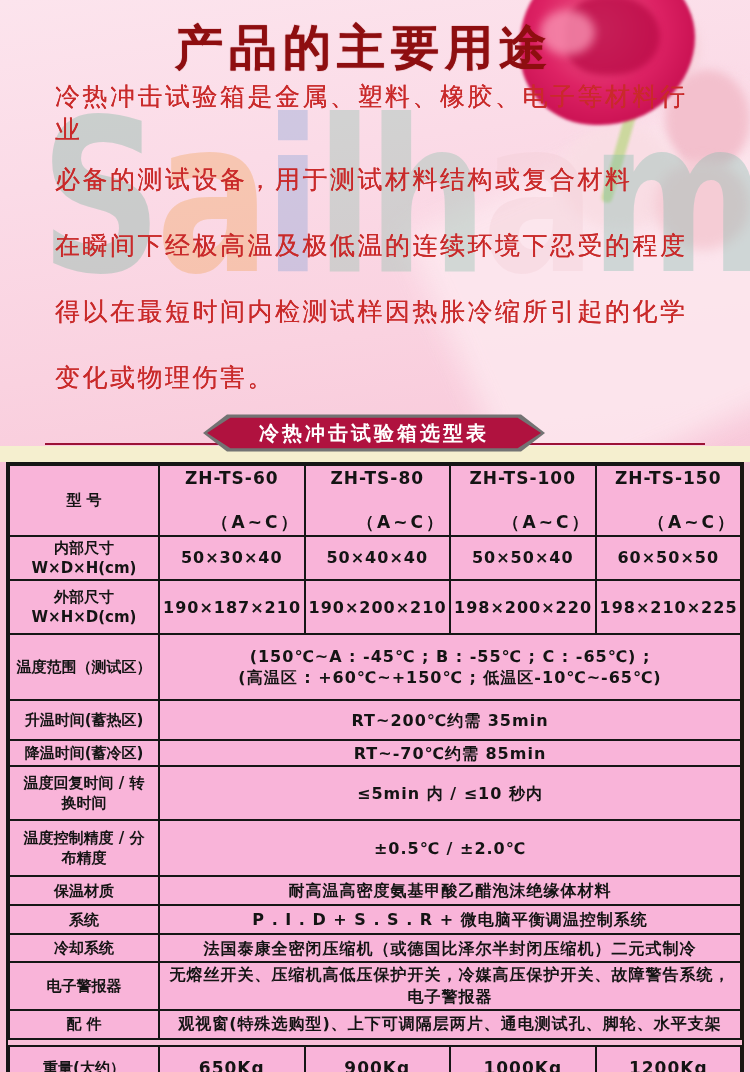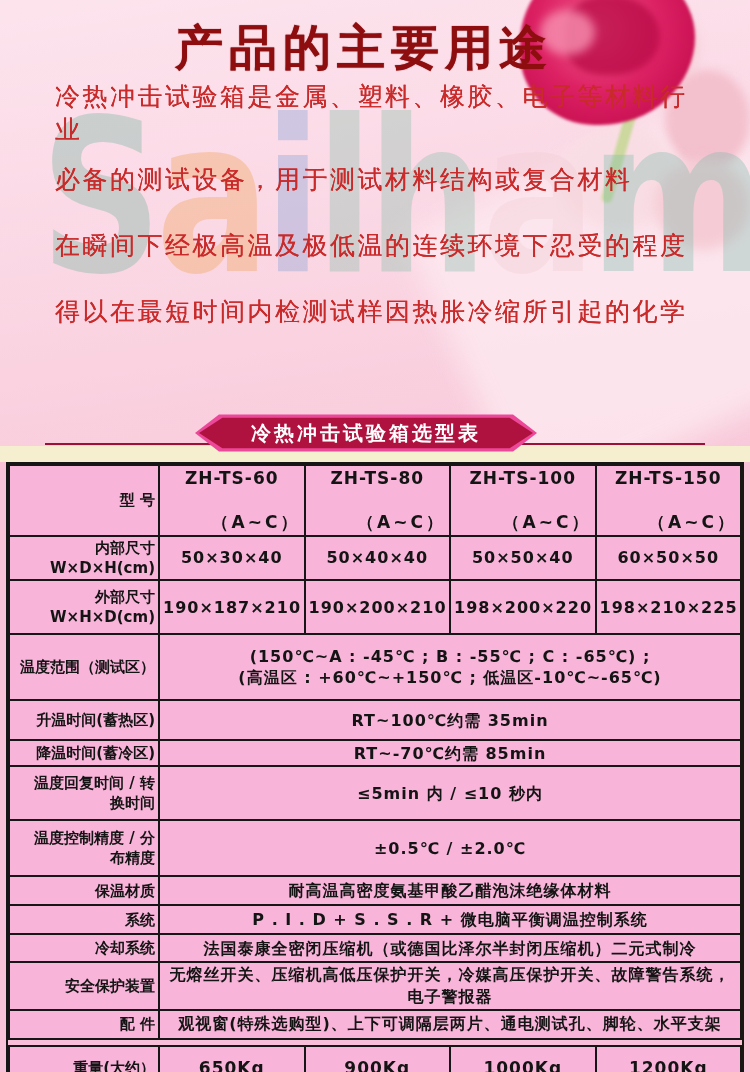--- a/index.html
+++ b/index.html
@@ -60,22 +60,22 @@
   .intro-line {
     height:66px; display:flex; align-items:center;
     font-size:25px; color:#c92a2a; letter-spacing:2.5px; font-weight:500;
     text-shadow:0 0 .5px #c92a2a;
   }
 
   
   .rule-line { position:absolute; left:45px; top:443px; width:660px; height:2px; background:#9c1236; }
   .cream-band { position:absolute; left:0; top:446px; width:750px; height:16px; background:#f5efcf; }
   .banner {
-    position:absolute; left:195px; top:413px; width:342px; height:40px;
-    background:#ec4899;
+    position:absolute; left:203px; top:413px; width:342px; height:40px;
+    background:#737373;
     clip-path:polygon(0 50%, 7% 4%, 93% 4%, 100% 50%, 93% 96%, 7% 96%);
   }
   .banner-inner {
     position:absolute; inset:4px; background:#b0123f;
     clip-path:polygon(0 50%, 7% 2%, 93% 2%, 100% 50%, 93% 98%, 7% 98%);
     display:flex; align-items:center; justify-content:center;
   }
   .banner-label { color:#ffffff; font-size:20px; font-weight:bold; letter-spacing:3px; }
 
   
@@ -84,21 +84,21 @@
     border:2px solid #161616; background:#f9b4d9;
   }
   table { width:100%; border-collapse:collapse; table-layout:fixed; }
   td {
     border:2px solid #161616; background:#f9b4d9;
     text-align:center; vertical-align:middle;
     color:#141414; font-weight:bold; line-height:1.35;
     padding:1px 3px; overflow:hidden;
   }
   col.c-label { width:150px; }
-  td.lbl  { font-size:15px;text-align:right; }
+  td.lbl  { font-size:15px; }
   td.mod  { font-size:17px; letter-spacing:1px; }
   td.mod .sub { letter-spacing:3px; margin-top:21px;text-align:right; }
   td.val  { font-size:16px; letter-spacing:1px; }
   .spec tr:nth-child(1){ height:64px; }
   .spec tr:nth-child(2){ height:40px; }
   .spec tr:nth-child(3){ height:54px; }
   .spec tr:nth-child(4){ height:66px; }
   .spec tr:nth-child(5){ height:40px; }
   .spec tr:nth-child(6){ height:26px; }
   .spec tr:nth-child(7){ height:54px; }
@@ -132,20 +132,21 @@
     <span style="color: rgb(111, 179, 154);">S</span><span style="color: rgb(240, 160, 78);">a</span><span style="color: rgb(125, 159, 214);">i</span><span style="color: rgb(132, 191, 168);">l</span><span style="color: rgb(132, 191, 168);">h</span><span style="color: rgb(242, 204, 212);">a</span><span style="color: rgb(123, 188, 172);">m</span>
   </div>
 
   <h1 class="page-title">产品的主要用途</h1>
 
   <div class="intro">
     <div class="intro-line">冷热冲击试验箱是金属、塑料、橡胶、电子等材料行业</div>
     <div class="intro-line">必备的测试设备，用于测试材料结构或复合材料</div>
     <div class="intro-line">在瞬间下经极高温及极低温的连续环境下忍受的程度</div>
     <div class="intro-line">得以在最短时间内检测试样因热胀冷缩所引起的化学</div>
+    <div class="intro-line">变化或物理伤害。</div>
   </div>
 </div>
 
 <div class="rule-line"></div>
 <div class="cream-band"></div>
 <div class="banner">
   <div class="banner-inner">
     <span class="banner-label">冷热冲击试验箱选型表</span>
   </div>
 </div>
@@ -205,21 +206,21 @@
     <tr>
       <td class="lbl">温度范围（测试区）</td>
       <td class="val" colspan="4">
         <div>(150℃~A : -45℃ ; B : -55℃ ; C : -65℃) ;</div>
         <div>(高温区 : +60℃~+150℃ ; 低温区-10℃~-65℃)</div>
       </td>
     </tr>
 
     <tr>
       <td class="lbl">升温时间(蓄热区)</td>
-      <td class="val" colspan="4">RT~100℃约需 35min</td>
+      <td class="val" colspan="4">RT~200℃约需 35min</td>
     </tr>
 
     <tr>
       <td class="lbl">降温时间(蓄冷区)</td>
       <td class="val" colspan="4">RT~-70℃约需 85min</td>
     </tr>
 
     <tr>
       <td class="lbl">
         <div>温度回复时间 / 转</div>
@@ -245,21 +246,21 @@
       <td class="lbl">系统</td>
       <td class="val" colspan="4">P . I . D + S . S . R + 微电脑平衡调温控制系统</td>
     </tr>
 
     <tr>
       <td class="lbl">冷却系统</td>
       <td class="val" colspan="4">法国泰康全密闭压缩机（或德国比泽尔半封闭压缩机）二元式制冷</td>
     </tr>
 
     <tr>
-      <td class="lbl">安全保护装置</td>
+      <td class="lbl">电子警报器</td>
       <td class="val" colspan="4">无熔丝开关、压缩机高低压保护开关，冷媒高压保护开关、故障警告系统，电子警报器</td>
     </tr>
 
     <tr>
       <td class="lbl">配 件</td>
       <td class="val" colspan="4">观视窗(特殊选购型)、上下可调隔层两片、通电测试孔、脚轮、水平支架</td>
     </tr>
   </tbody>
     </table>
 

